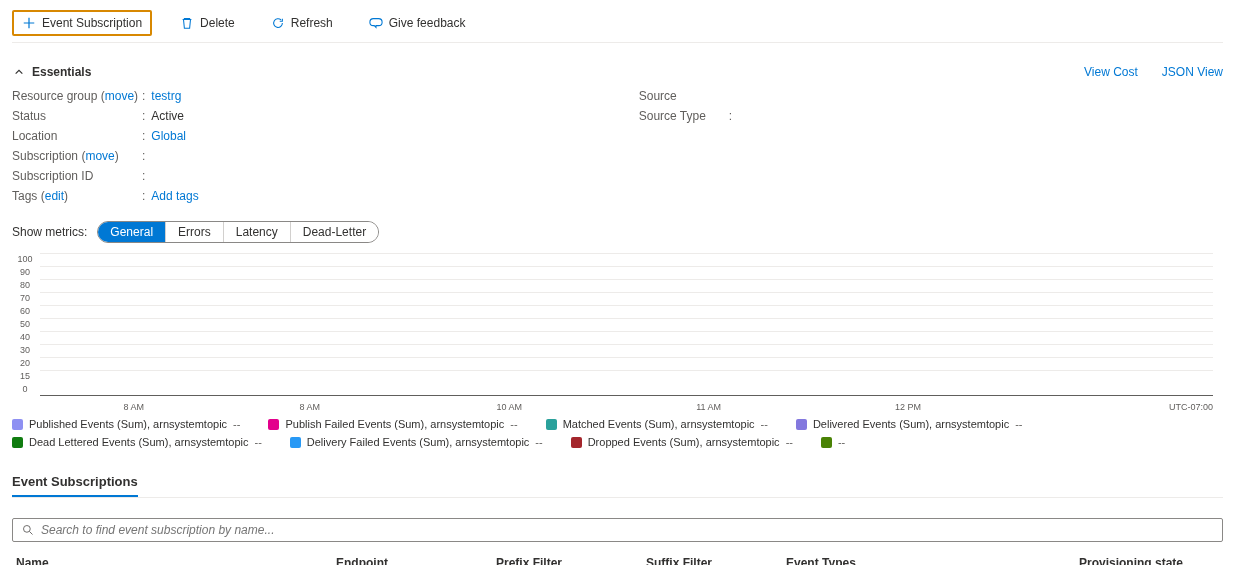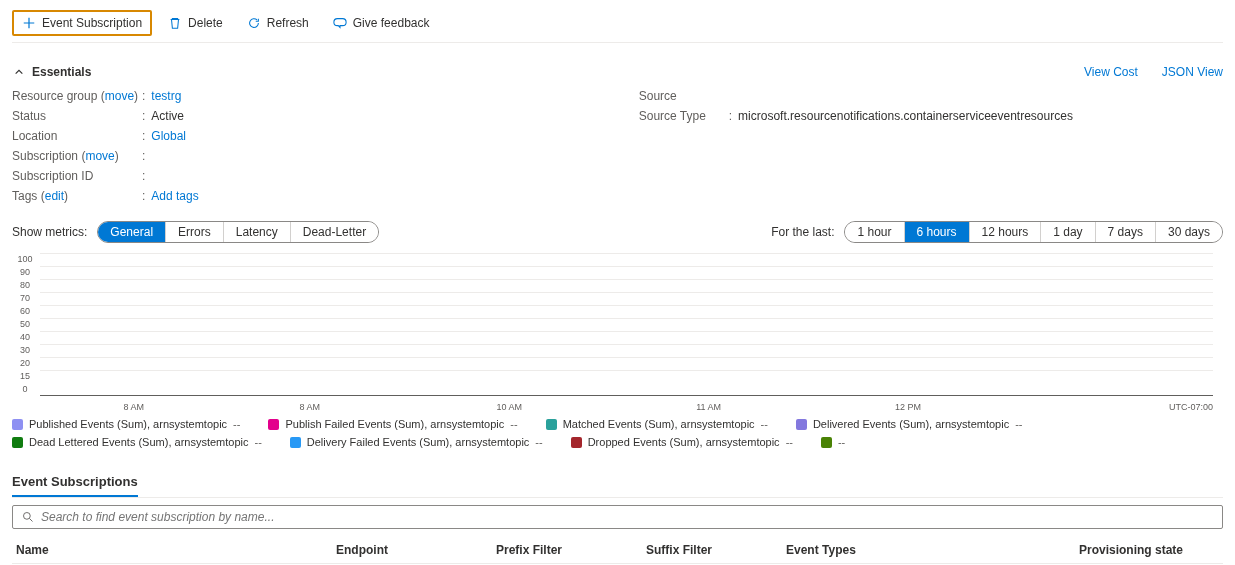--- a/index.html
+++ b/index.html
@@ -1,17 +1,17 @@
 <!DOCTYPE html>
 <html><head>
 <meta charset="utf-8">
 <style>
 * { box-sizing: border-box; margin: 0; padding: 0; }
 body { font-family: "Segoe UI", -apple-system, sans-serif; font-size: 12px; color: #323130; background: #fff; padding: 8px 12px; width: 1235px; }
-.toolbar { display: flex; align-items: center; gap: 8px; padding: 2px 0; }
+.toolbar { display: flex; align-items: center; gap: 20px; padding: 2px 0; }
 .toolbar-btn { display: inline-flex; align-items: center; gap: 6px; padding: 4px 8px; background: none; border: none; cursor: pointer; font-size: 12px; color: #323130; }
 .toolbar-btn.highlighted { border: 2px solid #d88801; border-radius: 2px; }
 .icon { display: inline-flex; width: 14px; height: 14px; align-items: center; justify-content: center; }
 .essentials-header { display: flex; align-items: center; justify-content: space-between; padding: 22px 0 4px 0; border-top: 1px solid #edebe9; margin-top: 4px; }
 .essentials-toggle { display: inline-flex; align-items: center; gap: 6px; font-size: 12px; font-weight: 600; cursor: pointer; }
 .essentials-links { display: flex; gap: 24px; }
 .link { color: #0078d4; cursor: pointer; }
 .essentials-grid { display: flex; gap: 80px; padding: 6px 0 10px 0; }
 .essentials-col { display: flex; flex-direction: column; gap: 6px; }
 .essentials-row { display: flex; align-items: baseline; }
@@ -29,21 +29,21 @@
 .chart-ylabels div { height: 13px; line-height: 13px; }
 .chart-area { position: relative; height: 143px; border-bottom: 1px solid #605e5c; }
 .gridline { position: absolute; left: 0; right: 0; height: 1px; background: #edebe9; }
 .chart-xlabels { display: flex; justify-content: space-between; font-size: 9px; color: #605e5c; padding: 6px 0 10px 0; position: relative; }
 .chart-xlabels .xlab { position: absolute; transform: translateX(-50%); }
 .chart-tz { position: absolute; right: 0; font-size: 9px; color: #605e5c; }
 .legend { display: flex; flex-wrap: wrap; gap: 6px 28px; padding: 6px 0 16px 0; font-size: 11px; color: #323130; }
 .legend-item { display: inline-flex; align-items: center; gap: 6px; }
 .swatch { width: 11px; height: 11px; border-radius: 2px; }
 .section-title { font-size: 13px; font-weight: 600; padding: 10px 0 6px 0; border-bottom: 2px solid #0078d4; display: inline-block; margin-bottom: 0; }
-.section-title-wrap { border-bottom: 1px solid #edebe9; margin-bottom: 7px; }
+.section-title-wrap { border-bottom: 1px solid #edebe9; margin-bottom: 20px; }
 .search-box { display: flex; align-items: center; gap: 6px; border: 1px solid #8a8886; border-radius: 2px; padding: 4px 8px; margin-bottom: 8px; }
 .search-box input { border: none; outline: none; flex: 1; font-size: 12px; font-style: italic; color: #605e5c; }
 .table-head { display: flex; font-weight: 600; font-size: 12px; padding: 6px 4px; border-bottom: 1px solid #edebe9; }
 .th-name { flex: 0 0 320px; }
 .th-endpoint { flex: 0 0 160px; }
 .th-prefix { flex: 0 0 150px; }
 .th-suffix { flex: 0 0 140px; }
 .th-types { flex: 1 1 auto; }
 .th-provision { flex: 0 0 140px; }
 .table-empty { padding: 8px 8px; font-size: 12px; color: #323130; border-bottom: 1px solid #edebe9; }
@@ -134,44 +134,32 @@
     </div>
   </div>
   <div class="essentials-col" style="margin-left:360px">
     <div class="essentials-row">
       <span class="ess-label" style="width:90px">Source</span>
       <span class="ess-val"></span>
     </div>
     <div class="essentials-row">
       <span class="ess-label" style="width:90px">Source Type</span>
       <span class="ess-sep">:</span>
-      <span class="ess-val">microsoft.resourcenotifications.containerserviceeventresources</span>
     </div>
   </div>
 </div>
 
 <div class="metrics-row">
   <div class="metrics-left">
     <span>Show metrics:</span>
     <div class="pill-group">
       <button class="pill active">General</button>
       <button class="pill">Errors</button>
       <button class="pill">Latency</button>
       <button class="pill">Dead-Letter</button>
-    </div>
-  </div>
-  <div class="metrics-right">
-    <span>For the last:</span>
-    <div class="pill-group">
-      <button class="pill">1 hour</button>
-      <button class="pill active">6 hours</button>
-      <button class="pill">12 hours</button>
-      <button class="pill">1 day</button>
-      <button class="pill">7 days</button>
-      <button class="pill">30 days</button>
     </div>
   </div>
 </div>
 
 <div class="chart-wrap">
   <div class="chart-ylabels" id="ylabels">
       <div>100</div>
       <div>90</div>
       <div>80</div>
       <div>70</div>

